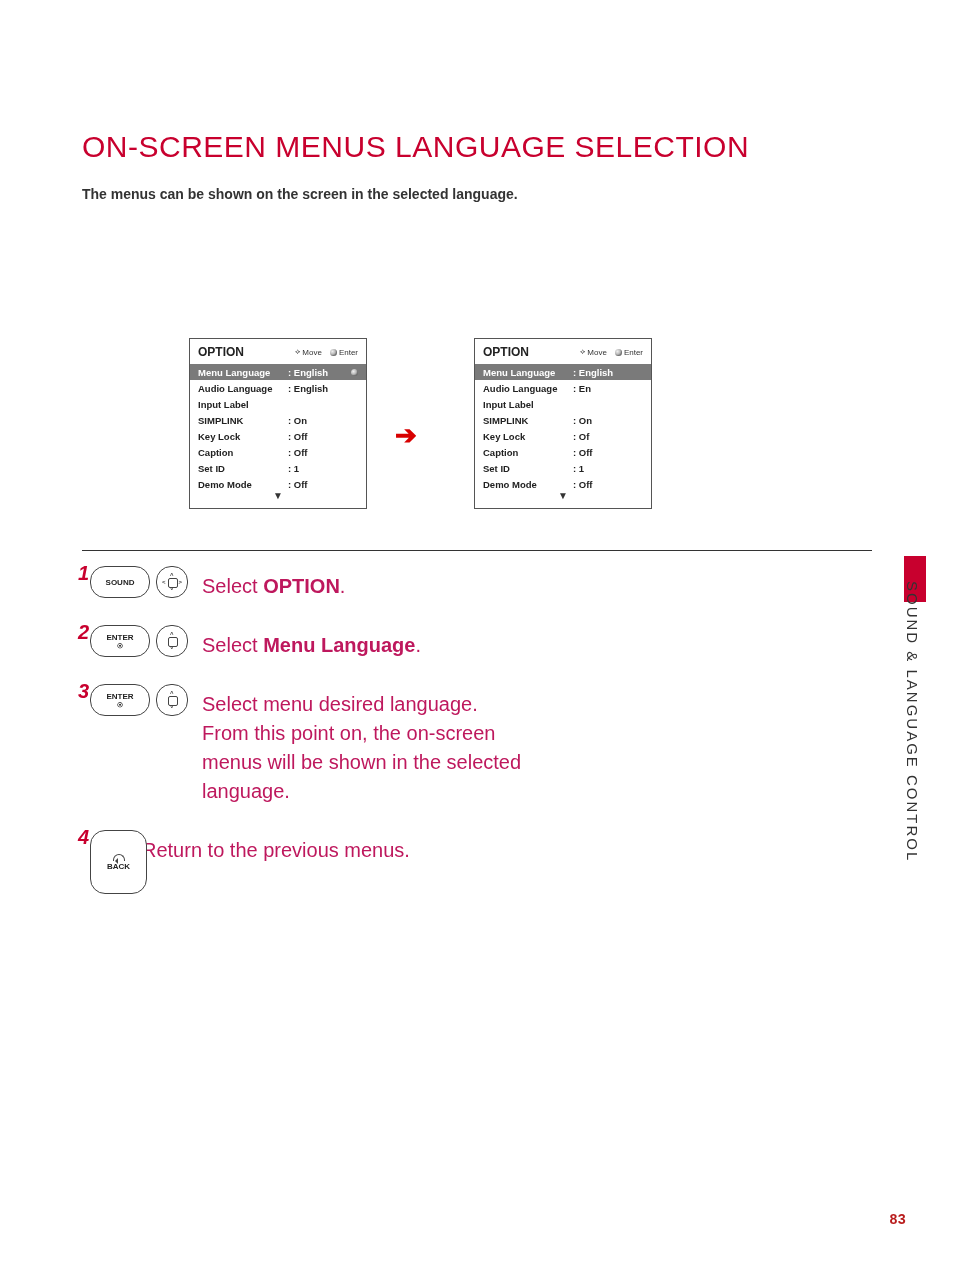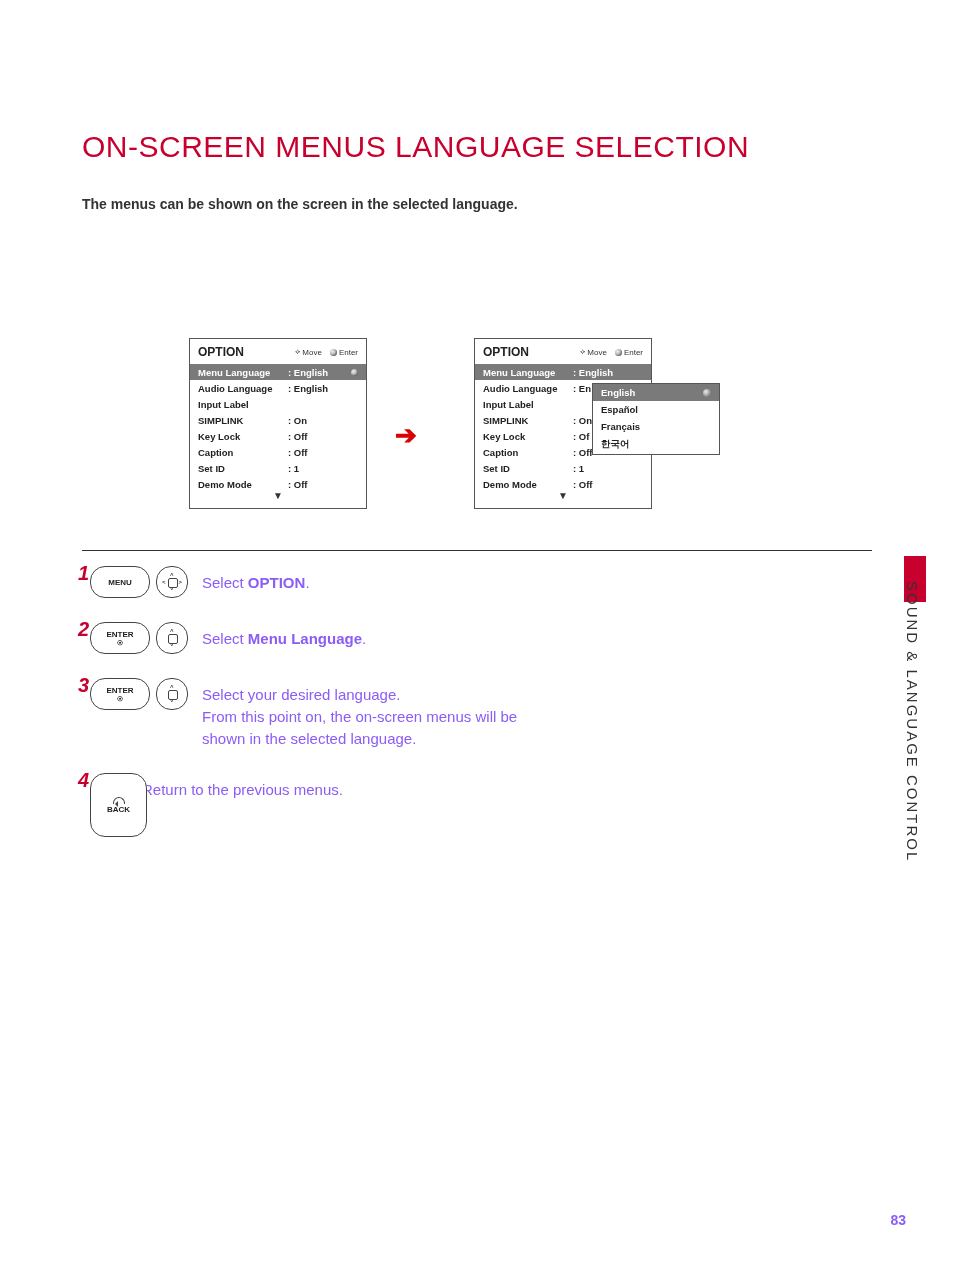--- a/index.html
+++ b/index.html
@@ -23,21 +23,21 @@
     left: 82px;
     top: 130px;
     font-size: 30px;
     color: #c8002e;
     font-weight: 500;
     letter-spacing: 0.5px;
   }
   .intro {
     position: absolute;
     left: 82px;
-    top: 196px;
+    top: 186px;
     font-size: 14px;
     font-weight: 600;
     color: #333;
   }
 
   
   .osd {
     position: absolute;
     width: 176px;
     border: 1.5px solid #555;
@@ -193,22 +193,22 @@
   .dpad .sq {
     position:absolute; left:5px; top:5px; width:8px; height:8px;
     border:1px solid #444; border-radius:2px; background:#fff;
   }
   .dpad .a { position:absolute; font-size:6px; color:#444; }
   .dpad .u { left:7px; top:-1px; }
   .dpad .d { left:7px; bottom:-1px; }
   .dpad .l { left:-1px; top:6px; }
   .dpad .r { right:-1px; top:6px; }
   .step-text {
-    font-size: 15px;
-    color: #8b5cf6;
+    font-size: 20px;
+    color: #be185d;
     padding-top: 6px;
     line-height: 1.45;
   }
   .step-text b { font-weight: 700; }
 
   .side-tab {
     position: absolute;
     right: 27px;
     top: 581px;
     writing-mode: vertical-rl;
@@ -224,21 +224,22 @@
     width: 22px;
     height: 46px;
     background: #c8002e;
   }
   .page-num {
     position: absolute;
     right: 42px;
     bottom: 44px;
     font-size: 14px;
     font-weight: 800;
-    color: #8b5cf6;
+    color: #b91c1c;
+    font-family: Liberation Mono, monospace;
   }
 
   .btn-label-sub { font-size:6px; display:block; line-height:1; margin-top:1px;}
   .enter-btn-inner { text-align:center; line-height:1; }
   .back-arc {
     display:inline-block; width:10px; height:6px; border:1px solid #444;
     border-bottom:none; border-radius:6px 6px 0 0; position:relative; margin-bottom:1px;
   }
   .back-arc::after {
     content:""; position:absolute; left:-2px; top:3px;
@@ -358,45 +359,30 @@
           <span class="val">: 1</span>
         </div>
     <div class="row">
           <span class="label">Demo Mode</span>
           <span class="val">: Off</span>
         </div>
     <div class="more-arrow">▼</div>
   </div>
 </div>
 
-<div class="dropdown">
-  <div class="dd-row sel">
-    <span>English</span>
-    <span class="dd-sel-dot"></span>
-  </div>
-  <div class="dd-row">
-        <span>Español</span>
-      </div>
-  <div class="dd-row">
-        <span>Français</span>
-      </div>
-  <div class="dd-row">
-        <span>한국어</span>
-      </div>
-</div>
 
 <div class="divider"></div>
 
 <div class="steps">
 
   <div class="step">
     <span class="step-num">1</span>
     <div class="btn-group">
       <div class="remote-btn wide">
-            <span>MENU</span>
+            <span>SOUND</span>
           </div>
       <div class="remote-btn round">
         <div class="dpad">
           <span class="a u">˄</span>
               <span class="a d">˅</span>
               <span class="a l">˂</span>
               <span class="a r">˃</span>
           <div class="sq"></div>
         </div>
       </div>
@@ -433,21 +419,21 @@
       </div>
       <div class="remote-btn round">
         <div class="dpad">
           <span class="a u">˄</span>
               <span class="a d">˅</span>
           <div class="sq"></div>
         </div>
       </div>
     </div>
     <div class="step-text" style="max-width:320px;">
-      <span>Select your desired language.</span><br>
+      <span>Select menu desired language.</span><br>
       <span>From this point on, the on-screen menus will be shown in the selected language.</span>
     </div>
   </div>
 
   <div class="step" style="margin-top:6px;">
     <span class="step-num">4</span>
     <div class="btn-group" style="width:52px;">
       <div class="remote-btn wide" style="flex-direction:column; padding:16px; width:42px;">
         <span class="back-arc"></span>
         <span>BACK</span>

